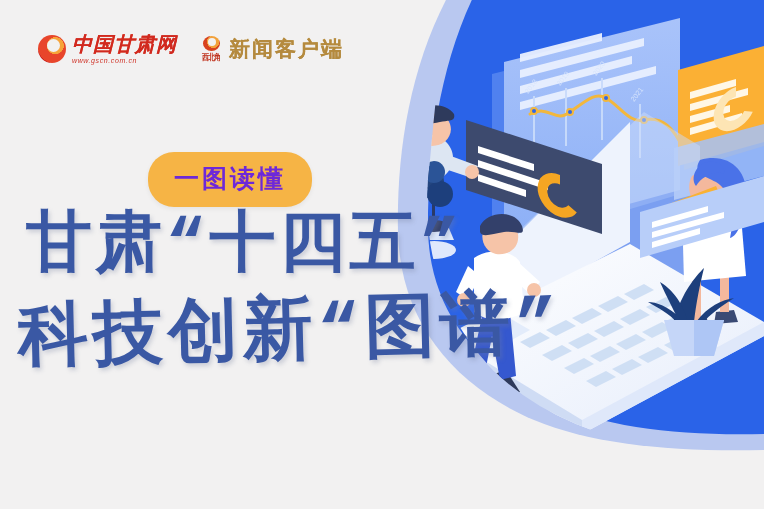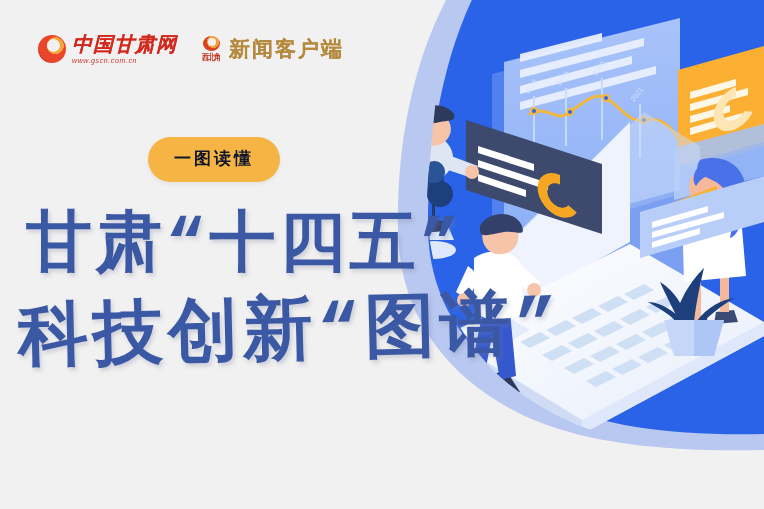--- a/index.html
+++ b/index.html
@@ -28,24 +28,24 @@
   .mark-xbj{width:24px;height:26px;display:flex;flex-direction:column;align-items:center;gap:1px;}
   .xbj-swirl{width:17px;height:17px;border-radius:50%;
     background:radial-gradient(circle at 60% 38%, #ffe7b8 0 14%, #f2a13a 15% 45%, #d8421f 46% 100%);
     position:relative;}
   .xbj-swirl::after{content:"";position:absolute;left:5px;top:2px;width:8px;height:8px;border-radius:50%;background:#f2f1f1;}
   .xbj-seal{font-size:7px;color:#c0341f;font-weight:700;letter-spacing:-1px;transform:scaleY(1.25);}
   .xbj-title{font-size:21px;font-weight:700;letter-spacing:2px;color:#b58a3e;
     background:linear-gradient(180deg,#c9a454,#9d7327);-webkit-background-clip:text;background-clip:text;}
 
   
-  .pill{position:absolute;left:148px;top:137px;
+  .pill{position:absolute;left:148px;top:152px;
     background:#f6b445;border-radius:26px;
-    padding:10px 26px 12px;color:#0f172a;
-    font-size:17px;font-weight:700;letter-spacing:3px;
+    padding:10px 26px 12px;color:#6d28d9;
+    font-size:25px;font-weight:700;letter-spacing:3px;
     box-shadow:0 2px 5px rgba(0,0,0,.06);}
 
   
   .headline{position:absolute;left:26px;top:214px;width:600px;font-family:Liberation Mono, monospace;}
   .h-line{color:#3a58a4;font-weight:700;white-space:nowrap;
     text-shadow:2px 3px 4px rgba(120,130,160,.30);}
   .h1{font-size:66px;letter-spacing:4px;line-height:1;}
   .h2{font-size:70px;letter-spacing:5px;line-height:1;margin-top:26px;margin-left:-8px;
      transform:rotate(-1.4deg);transform-origin:left center;}
 

